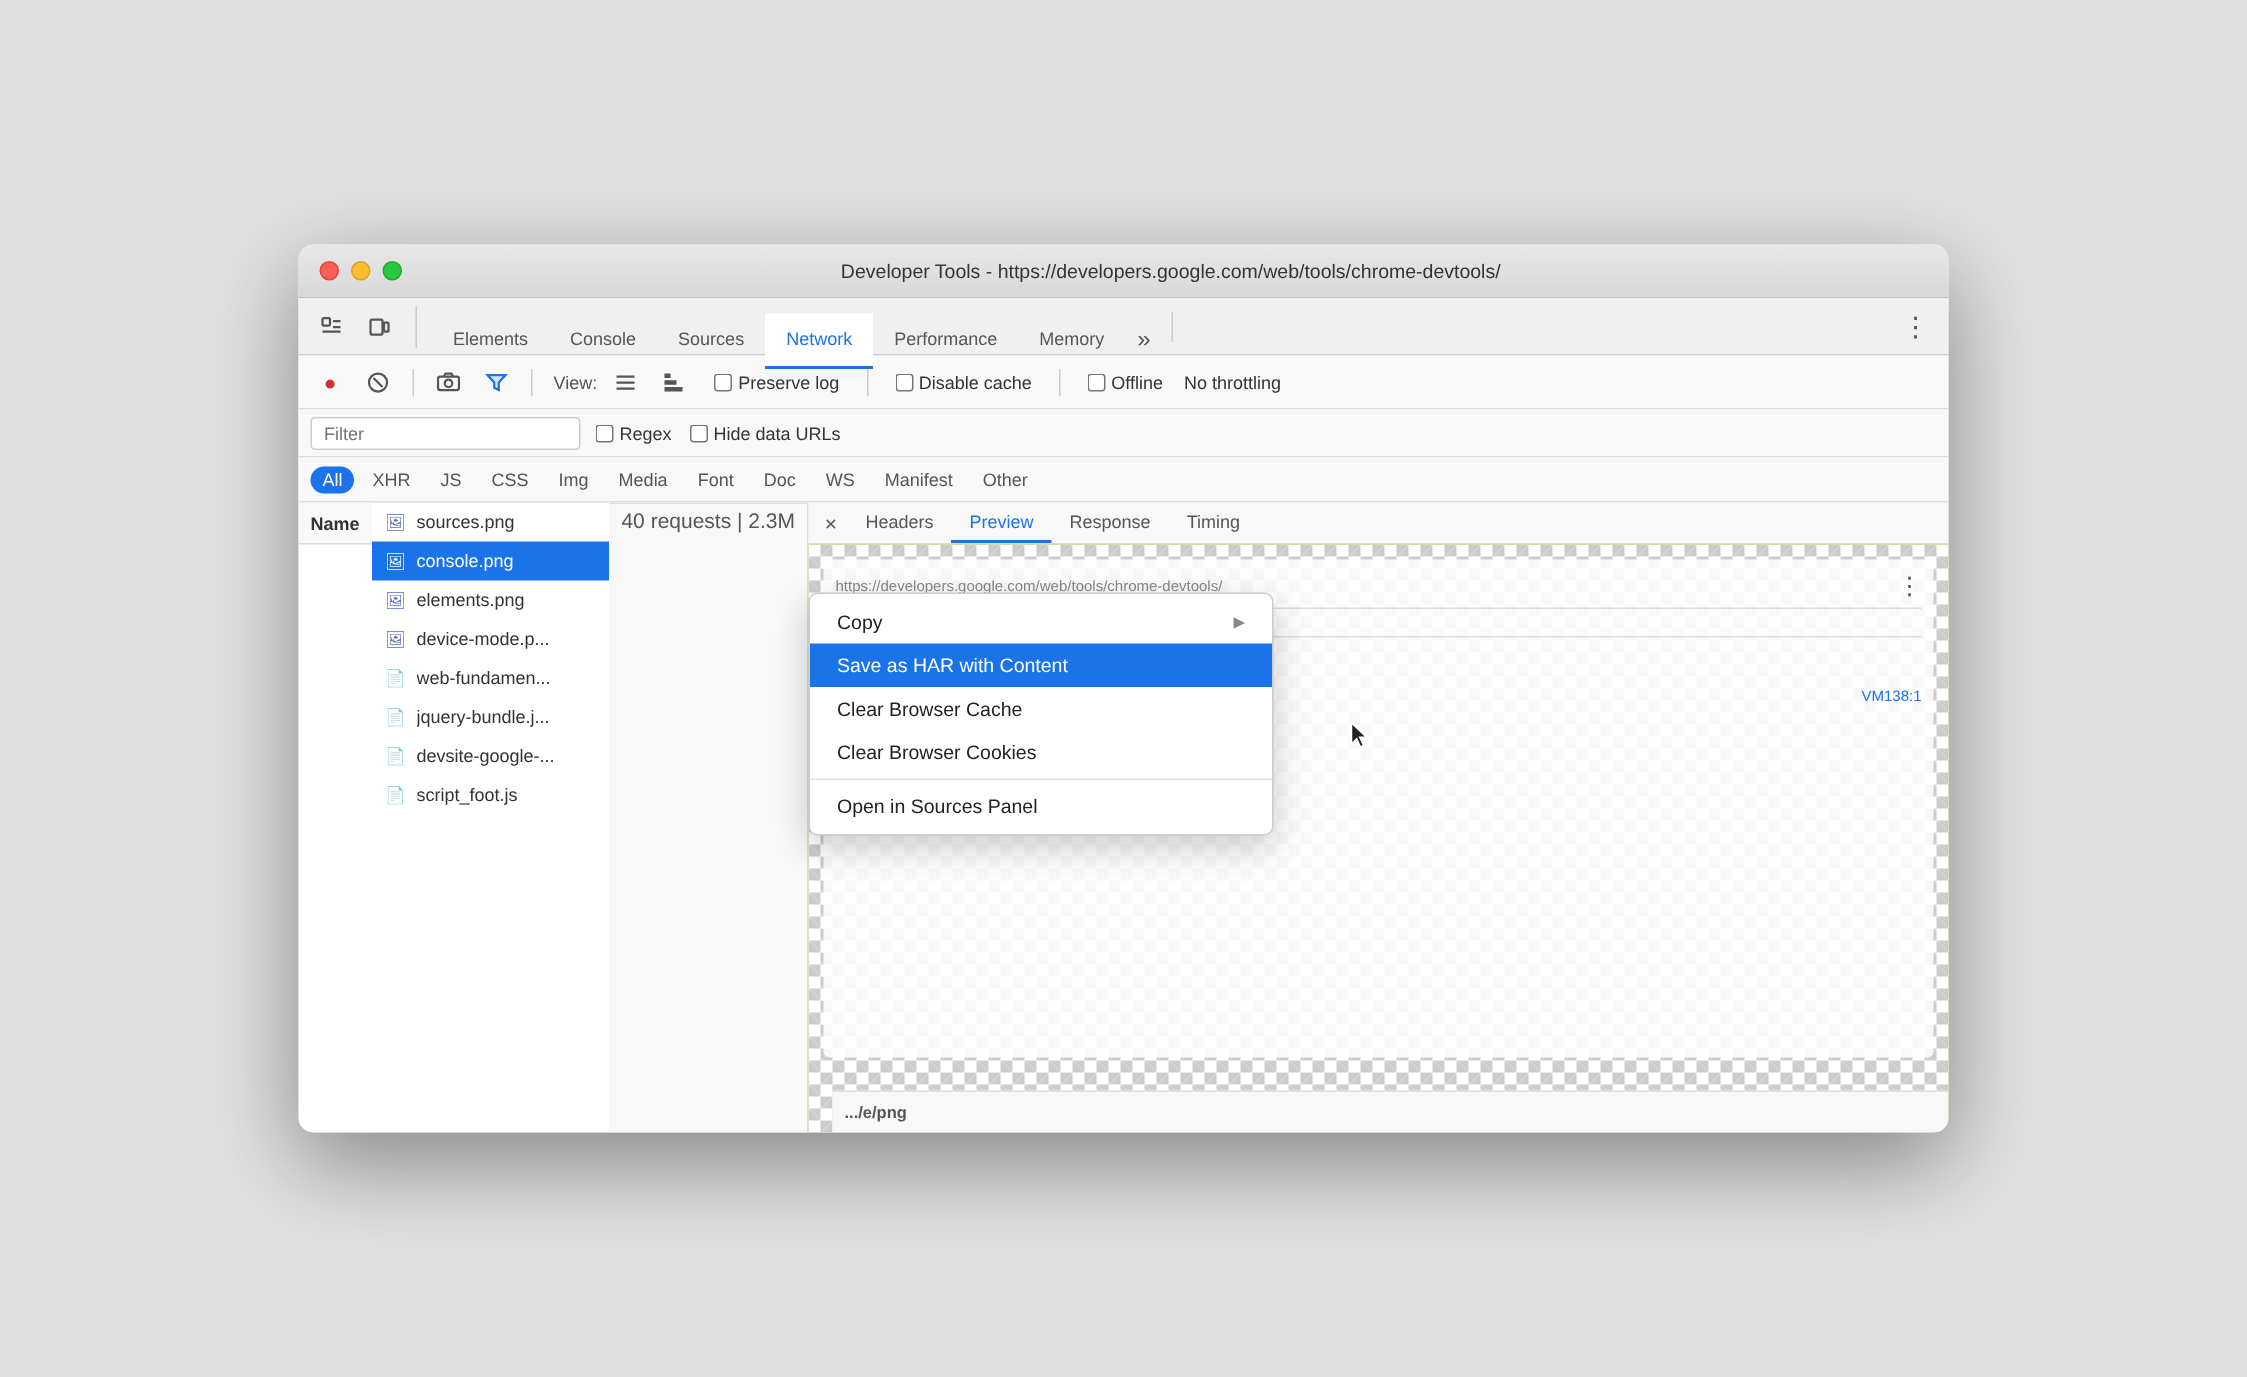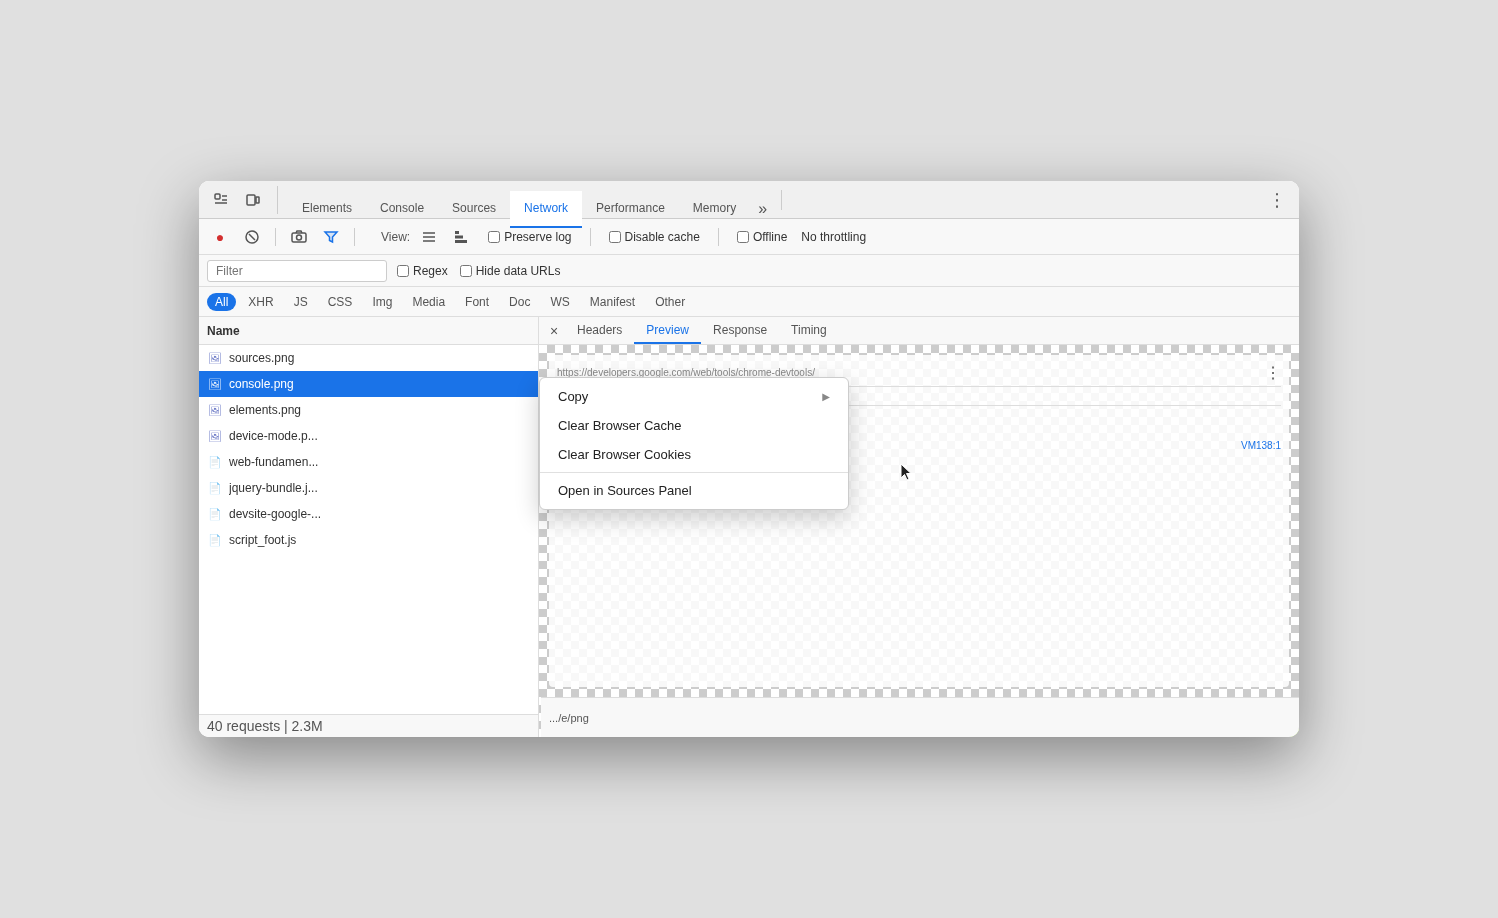--- a/index.html
+++ b/index.html
@@ -126,21 +126,21 @@
       width: 26px; height: 26px;
       display: flex; align-items: center; justify-content: center;
       border-radius: 3px;
       cursor: pointer;
       color: #555;
       font-size: 15px;
       border: none; background: none;
     }
     .toolbar-btn.record { color: #d32f2f; font-size: 14px; }
     .toolbar-divider { width: 1px; background: #ccc; height: 18px; margin: 0 4px; }
-    .view-label { font-size: 12px; color: #555; margin-left: 16px; }
+    .view-label { font-size: 12px; color: #555; margin-left: 4px; }
     .toolbar-checkbox-group {
       display: flex; align-items: center; gap: 14px; margin-left: 8px;
     }
     .checkbox-label {
       display: flex; align-items: center; gap: 4px;
       font-size: 12px; color: #333; cursor: pointer;
     }
     .checkbox-label input { margin: 0; width: 12px; height: 12px; }
     .throttle-label { font-size: 12px; color: #333; }
     
@@ -196,21 +196,21 @@
       display: flex;
       height: 420px;
       position: relative;
     }
     
     .network-list {
       width: 340px;
       border-right: 1px solid #ddd;
       overflow: hidden;
       display: flex;
-      flex-direction: column;
+      flex-direction: row;
     }
     .list-header {
       display: flex;
       align-items: center;
       padding: 4px 8px;
       border-bottom: 1px solid #ddd;
       background: #f8f8f8;
       height: 28px;
     }
     .list-header-name {
@@ -327,28 +327,29 @@
       margin-bottom: 4px;
     }
     .preview-mini-content {
       font-size: 11px;
       font-family: monospace;
       color: #c62828;
     }
     .preview-mini-content .orange { color: #e65100; }
     .preview-url-bar {
       position: absolute;
-      bottom: 0; left: 2px; right: 0;
-      height: 40px;
+      bottom: 0; left: 16px; right: 0;
+      height: 28px;
       background: #f8f8f8;
       border-top: 1px solid #ddd;
       display: flex; align-items: center;
       padding: 0 8px;
       font-size: 11px;
       color: #555;
+      font-weight: bold;
     }
     
     .context-menu {
       position: absolute;
       left: 340px;
       top: 60px;
       width: 310px;
       background: #fff;
       border: 1px solid #ccc;
       border-radius: 6px;
@@ -381,20 +382,26 @@
     
     .icon-img { color: #5c6bc0; }
     .icon-js { color: #f9a825; }
     .icon-doc { color: #558b2f; }
   </style>
 </head>
 <body>
 
 <div class="window">
 
+  <div class="title-bar">
+    <span class="traffic-light tl-red"></span>
+    <span class="traffic-light tl-yellow"></span>
+    <span class="traffic-light tl-green"></span>
+    <span class="title-text">Developer Tools - https://developers.google.com/web/tools/chrome-devtools/</span>
+  </div>
 
   <div class="devtools">
 
     <div class="tab-bar">
       <div class="tab-icons">
         <button class="tab-icon-btn">
           <svg width="16" height="16" viewBox="0 0 16 16" fill="none">
             <rect x="2" y="2" width="5" height="5" rx="1" stroke="#555" stroke-width="1.5"></rect>
             <path d="M9 4h5M9 8h5M2 11h12" stroke="#555" stroke-width="1.5"></path>
           </svg>
@@ -596,20 +603,23 @@
             <span>.../e/png</span>
           </div>
         </div>
       </div>
 
       <div class="context-menu">
         <div class="context-menu-item">
           <span>Copy</span>
           <span class="context-menu-arrow">▶</span>
         </div>
+        <div class="context-menu-item highlighted">
+          <span>Save as HAR with Content</span>
+        </div>
         <div class="context-menu-item">
           <span>Clear Browser Cache</span>
         </div>
         <div class="context-menu-item">
           <span>Clear Browser Cookies</span>
         </div>
         <div class="context-menu-divider"></div>
         <div class="context-menu-item">
           <span>Open in Sources Panel</span>
         </div>

